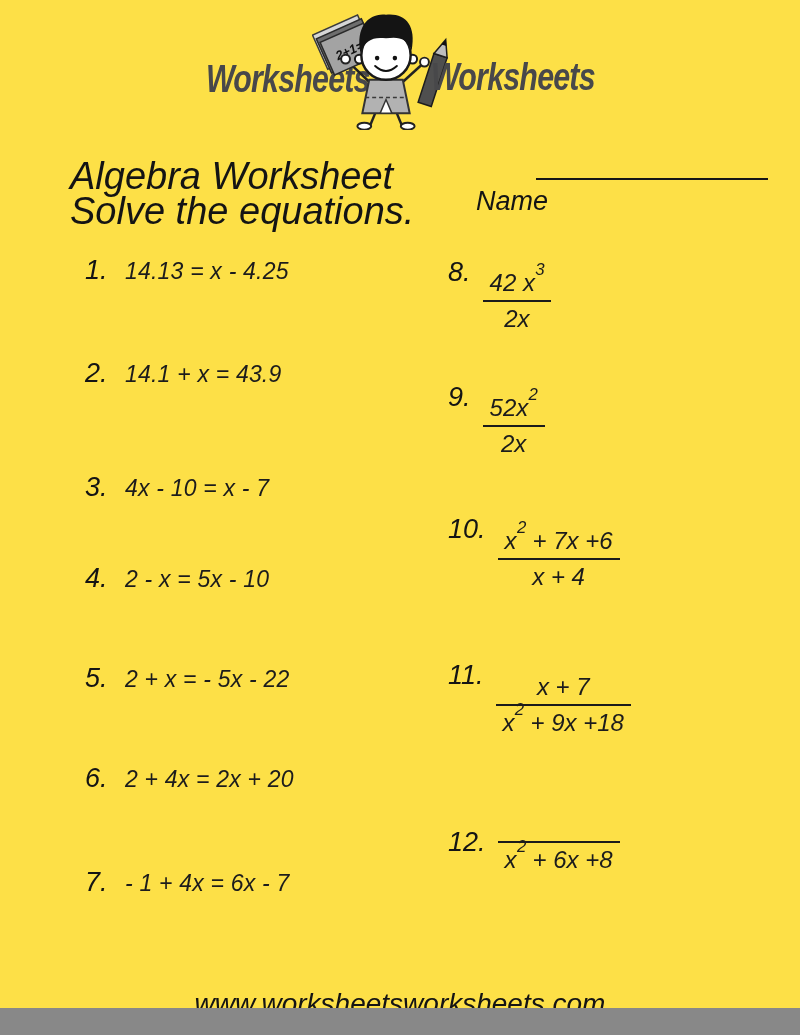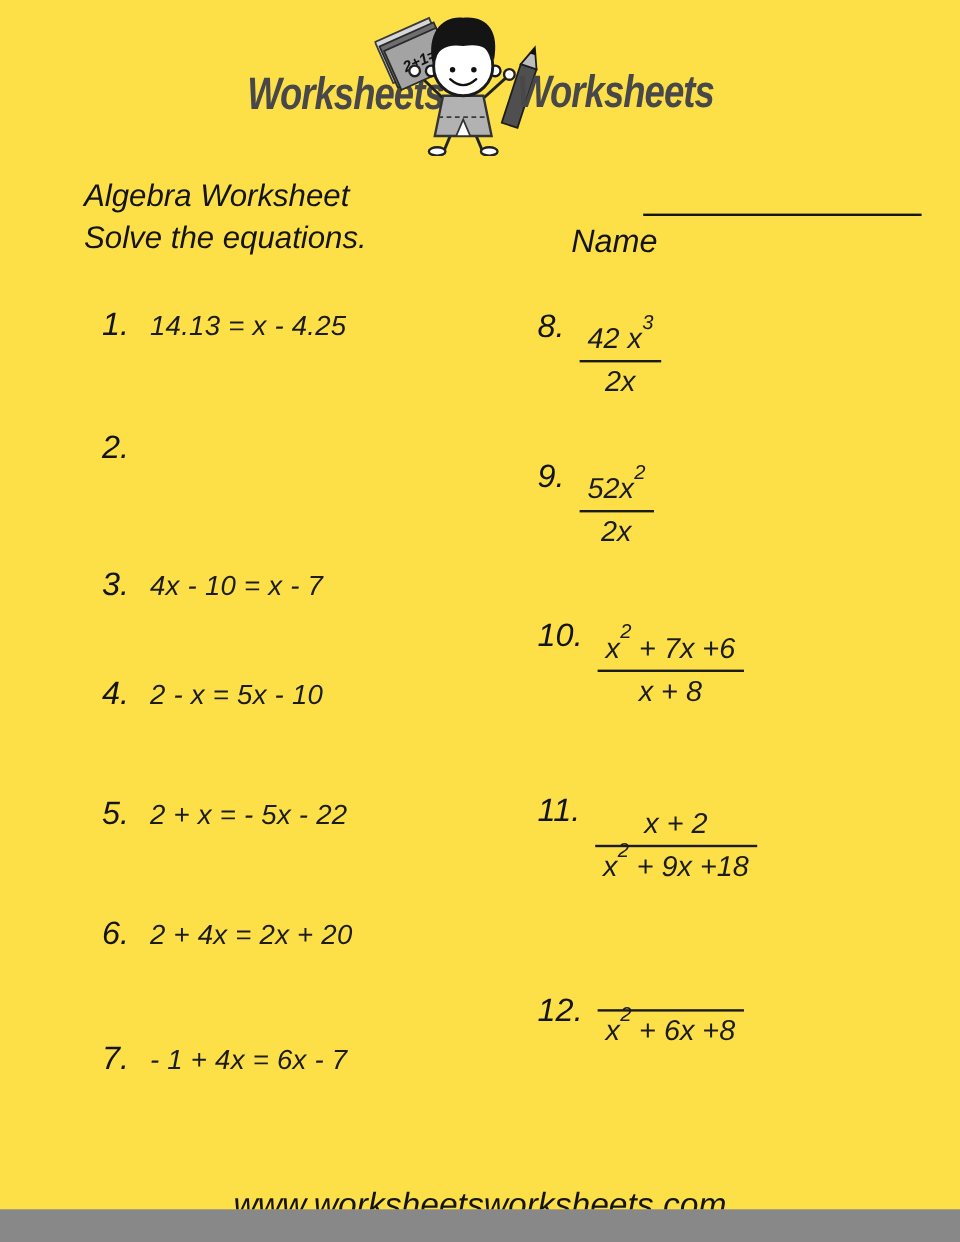--- a/index.html
+++ b/index.html
@@ -23,21 +23,21 @@
     font-weight: 700;
     letter-spacing: -1px;
     color: #48484a;
     white-space: nowrap;
   }
   .logo-text.left  { right: 430px; top: 58px; transform: scaleX(0.80); transform-origin: 100% 50%; }
   .logo-text.right { left: 431px;  top: 56px; transform: scaleX(0.80); transform-origin: 0 50%; }
   .mascot { position: absolute; left: 312px; top: 2px; width: 148px; height: 128px; }
 
   
-  .title-block { position: absolute; left: 70px; top: 146px; font-size: 26px; line-height: 35px; color: #141414; }
+  .title-block { position: absolute; left: 70px; top: 159px; font-size: 38px; line-height: 35px; color: #141414; }
   .name-label { position: absolute; left: 476px; top: 150px; font-size: 27px; color: #141414; margin-top: 36px; }
   .name-line  { position: absolute; left: 536px; top: 150px; width: 232px; height: 30px; border-bottom: 2px solid #161616; }
 
   
   .prob-l { position: absolute; left: 85px; display: flex; align-items: baseline; white-space: nowrap; }
   .prob-num { font-size: 27px; color: #141414; width: 40px; flex: 0 0 40px; }
   .prob-eq  { font-size: 23px; color: #1c1c1c; letter-spacing: 0.2px; text-align: center; }
 
   
   .prob-r { position: absolute; left: 448px; display: flex; gap: 12px; white-space: nowrap; }
@@ -106,20 +106,21 @@
   </div>
   <span class="name-label">Name</span>
   <div class="name-line"></div>
 
   <div class="prob-l" style="top:255px">
     <span class="prob-num">1.</span>
     <span class="prob-eq">14.13 = x - 4.25</span>
   </div>
   <div class="prob-l" style="top:358px">
     <span class="prob-num">2.</span>
+    <span class="prob-eq">14.1 + x = 43.9</span>
   </div>
   <div class="prob-l" style="top:472px">
     <span class="prob-num">3.</span>
     <span class="prob-eq">4x - 10 = x - 7</span>
   </div>
   <div class="prob-l" style="top:563px">
     <span class="prob-num">4.</span>
     <span class="prob-eq">2 - x = 5x - 10</span>
   </div>
   <div class="prob-l" style="top:663px">
@@ -149,27 +150,27 @@
       <span class="frac-num">52x<sup>2</sup></span>
       <span class="frac-bar"></span>
       <span class="frac-den">2x</span>
     </span>
   </div>
   <div class="prob-r" style="top:514px">
     <span class="prob-num">10.</span>
     <span class="frac">
       <span class="frac-num">x<sup>2</sup> + 7x +6</span>
       <span class="frac-bar"></span>
-      <span class="frac-den">x + 8</span>
+      <span class="frac-den">x + 4</span>
     </span>
   </div>
   <div class="prob-r" style="top:660px">
     <span class="prob-num">11.</span>
     <span class="frac">
-      <span class="frac-num">x + 2</span>
+      <span class="frac-num">x + 7</span>
       <span class="frac-bar"></span>
       <span class="frac-den">x<sup>2</sup> + 9x +18</span>
     </span>
   </div>
   <div class="prob-r" style="top:827px">
     <span class="prob-num">12.</span>
     <span class="frac">
       <span class="frac-bar"></span>
       <span class="frac-den">x<sup>2</sup> + 6x +8</span>
     </span>

